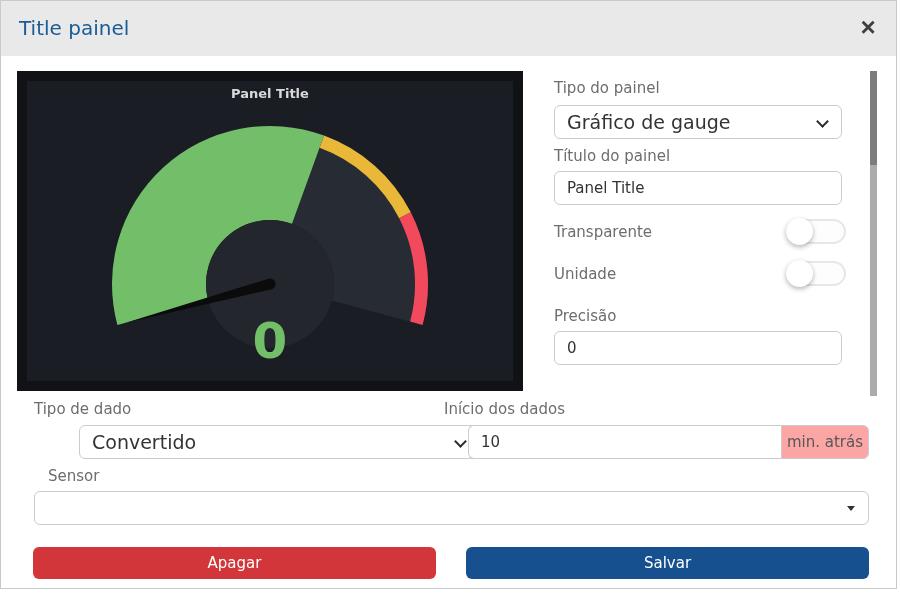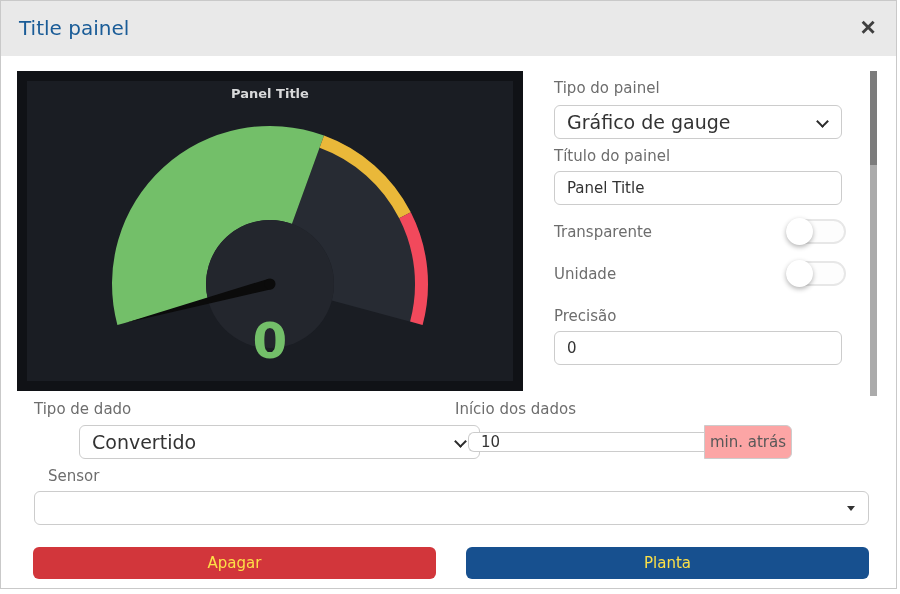--- a/index.html
+++ b/index.html
@@ -67,21 +67,21 @@
     border-radius:6px 0 0 6px; font-family:inherit; font-size:15px;
     color:#333; padding:0 12px; outline:none; min-width:0;
   }
   .input-addon {
     width:88px; background:#fca5a5; border:1px solid #ccc;
     border-radius:0 6px 6px 0; font-size:15px; color:#585858;
     text-align:center; line-height:32px;
   }
   .btn {
     position:absolute; height:32px; border:none; border-radius:6px;
-    color:#fde047; font-family:inherit; font-size:15px; cursor:pointer;
+    color:#ffffff; font-family:inherit; font-size:15px; cursor:pointer;
   }
   .btn-danger  { background:#d2363b; }
   .btn-primary { background:#17508f; }
   
   .scroll-track {
     position:absolute; left:869px; top:70px; width:7px; height:325px;
     background:#ababab;
   }
   .scroll-thumb {
     position:absolute; left:869px; top:70px; width:7px; height:94px;
@@ -141,30 +141,30 @@
 
   <div class="field-label" style="left:553px; top:306px;">Precisão</div>
   <input class="text-input" style="left: 553px; top: 330px; width: 288px;" value="0">
 
   <div class="field-label" style="left:33px; top:399px;">Tipo de dado</div>
   <div class="select-box" style="left:33px; top:424px; width:401px;margin-left:45px;">
     <span>Convertido</span>
     <span class="chevron"></span>
   </div>
 
-  <div class="field-label" style="left:454px; top:399px;">Início dos dados</div>
-  <div class="input-group" style="left:467px; top:424px; width:324px;align-items:center;">
+  <div class="field-label" style="left:443px; top:399px;">Início dos dados</div>
+  <div class="input-group" style="left:467px; top:424px; width:401px;">
     <input value="10" style="">
     <div class="input-addon">min. atrás</div>
   </div>
 
   <div class="field-label" style="left:47px; top:466px;">Sensor</div>
   <div class="select-box" style="left:33px; top:490px; width:835px;">
     <span class="caret-down"></span>
   </div>
 
   <button class="btn btn-danger" style="left:32px; top:546px; width:403px;">Apagar</button>
-  <button class="btn btn-primary" style="left:465px; top:546px; width:403px;">Planta</button>
+  <button class="btn btn-primary" style="left:465px; top:546px; width:403px;">Salvar</button>
 
   <div class="scroll-track"></div>
   <div class="scroll-thumb"></div>
 
 </div>
 
 </body></html>

